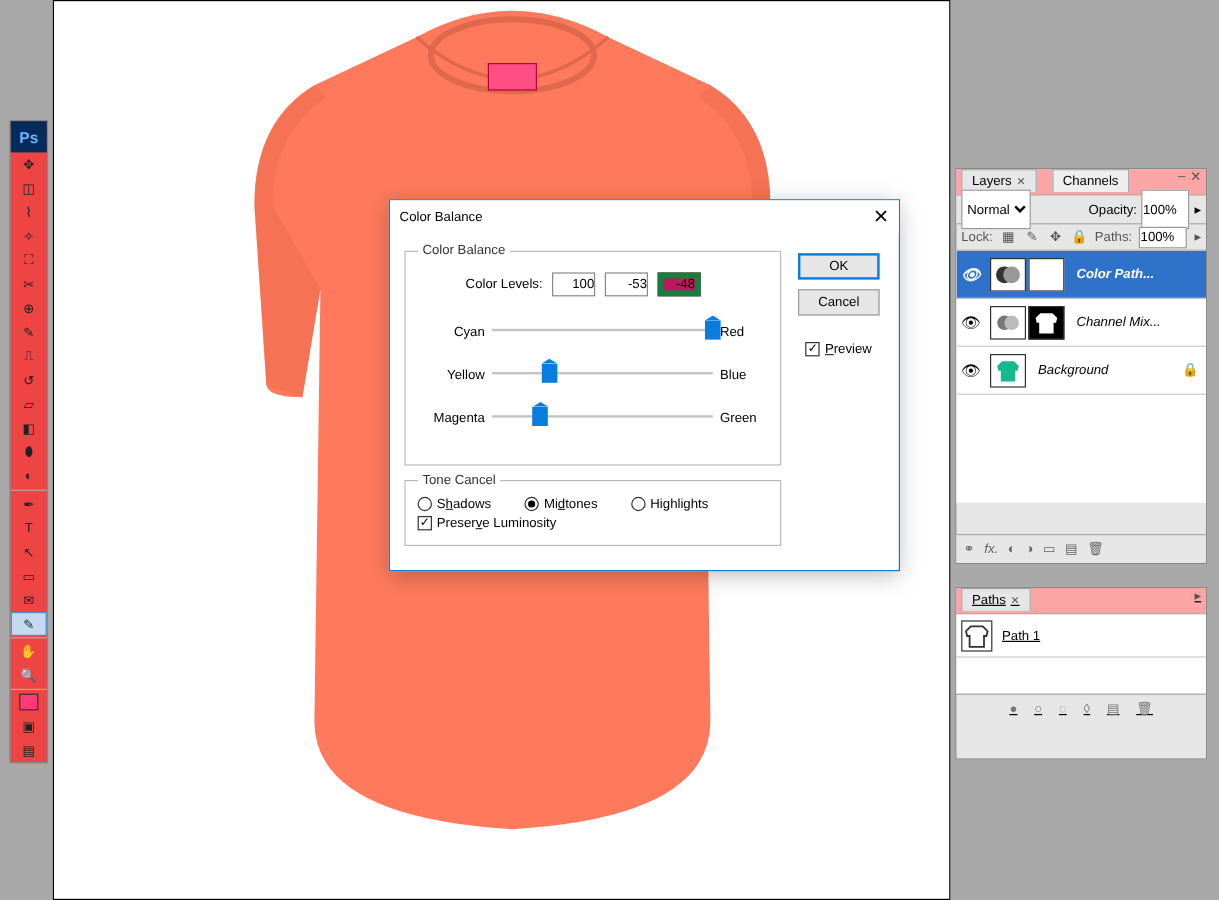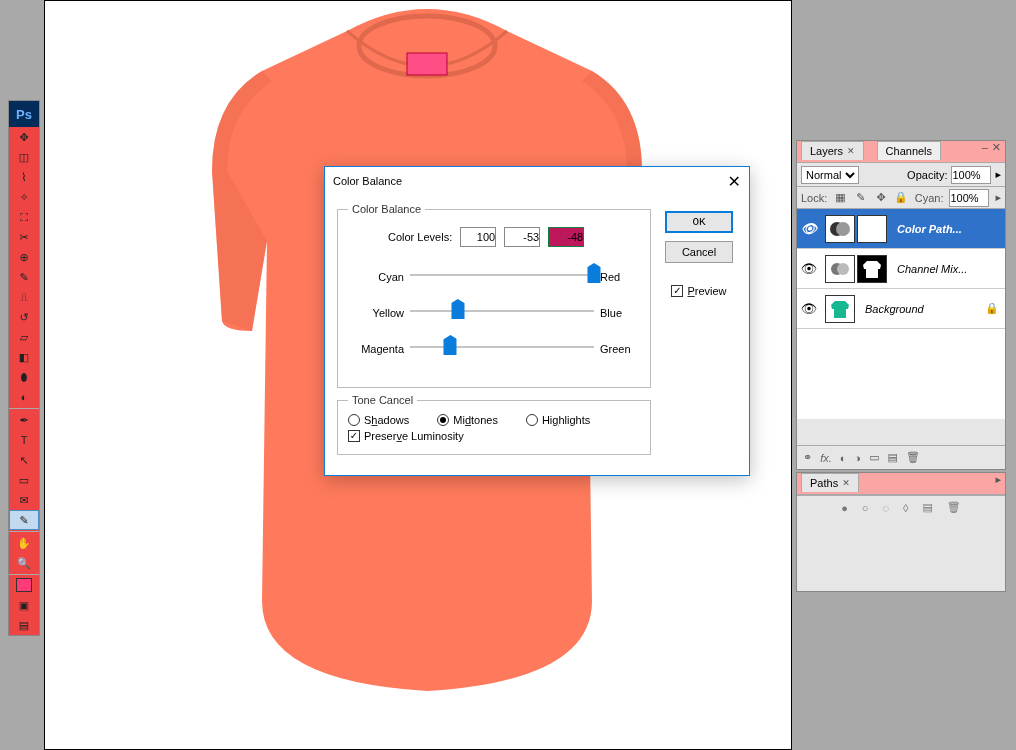--- a/index.html
+++ b/index.html
@@ -24,53 +24,53 @@
 .dlg-close { font-size: 16px; cursor: pointer; }
 .dlg-body { padding: 8px 12px 14px 12px; display: flex; gap: 10px; }
 .dlg-main { flex: 1; }
 .dlg-side { width: 76px; display: flex; flex-direction: column; gap: 8px; align-items: center; padding-top: 8px; }
 
 fieldset { border: 1px solid #bbb; padding: 8px 10px 12px 10px; margin-bottom: 6px; }
 legend { padding: 0 4px; color: #333; }
 
 .levels-row { display: flex; align-items: center; gap: 8px; margin: 4px 0 10px 40px; }
 .levels-row input { width: 36px; height: 20px; border: 1px solid #888; text-align: right; padding: 0 0; }
-.levels-row input.sel { border: 1px solid #15803d; background: #be185d; }
+.levels-row input.sel { border: 5px solid #15803d; background: #be185d; }
 
 .slider-row { display: flex; align-items: flex-end; gap: 6px; margin: 20px 0; }
 .slider-row .left-lbl { width: 56px; text-align: right; }
 .slider-row .right-lbl { width: 40px; text-align: left; }
 .track { flex: 1; height: 16px; position: relative; }
 .track:before { content: ""; position: absolute; left: 0; right: 0; top: 7px; height: 2px; background: #c4c4c4; }
 .thumb { position: absolute; top: 0; width: 13px; height: 16px; background: #0a7cdb; transform: translateX(-50%); }
 .thumb:after { content:""; position:absolute; left:0; right:0; top:-4px; height:4px; background:#0a7cdb; clip-path: polygon(50% 0, 100% 100%, 0 100%); }
 
 .tone-row { display: flex; align-items: flex-end; gap: 28px; margin-bottom: 4px; }
 .radio, .check { display: flex; align-items: center; gap: 4px; cursor: pointer; }
 .radio .r { width: 12px; height: 12px; border: 1px solid #333; border-radius: 50%; display: flex; align-items: center; justify-content: center; }
 .radio.on .r:after { content:""; width:6px; height:6px; border-radius:50%; background:#000; }
 .check .c { width: 12px; height: 12px; border: 1px solid #333; display: flex; align-items: center; justify-content: center; font-size: 10px; line-height: 1; }
 .check.on .c:after { content:"✓"; font-size:10px; }
 
 .btn { width: 68px; height: 22px; background: #e6e6e6; border: 1px solid #9a9a9a; cursor: pointer; }
-.btn.primary { border: 2px solid #0a7cdb; font-family: Liberation Mono, monospace; }
+.btn.primary { border: 2px solid #0a7cdb; }
 .und { text-decoration: underline; text-decoration-color: #333; }
 
 
 .panel { position: absolute; left: 796px; width: 210px; background: #e6e6e6; border: 1px solid #888; }
 .layers-panel { top: 140px; height: 330px; }
-.paths-panel { top: 472px; height: 120px; }
+.paths-panel { top: 489px; height: 144px; text-decoration: underline; }
 .panel-header { height: 22px; background: #fca5a5; display: flex; align-items: flex-start; padding: 0 4px; gap: 13px; border-bottom: 1px solid #aaa; }
 .tab { padding: 3px 8px; background: #eee; border: 1px solid #aaa; border-bottom: none; cursor: pointer; font-size: 11px; display: flex; align-items: center; gap: 4px; }
 .tab.active { background: #e6e6e6; }
 .tab .x { font-size: 9px; color: #555; }
 .panel-ctrl { margin-left: auto; display:flex; gap:4px; color:#555; cursor:pointer; }
 
 .layers-opts { height: 24px; display: flex; align-items: center; padding: 0 4px; gap: 4px; border-bottom: 1px solid #aaa; background:#e6e6e6; }
-.layers-opts select, .layers-opts input { height: 18px; border: 1px solid #999; background:#fff; }
+.layers-opts select, .layers-opts input { height: 33px; border: 1px solid #999; background:#fff; }
 .layers-opts .lbl { font-size: 11px; }
 .layers-lock { height: 22px; display:flex; align-items:center; padding:0 4px; gap:6px; border-bottom:1px solid #aaa; color:#555; }
 .lock-icon { width:16px; text-align:center; cursor:pointer; }
 
 .layer-list { background: #fff; height: 210px; overflow: hidden; }
 .layer { height: 40px; display: flex; align-items: center; border-bottom: 1px solid #ccc; cursor:pointer; }
 .layer.sel { background: #2e72c9; color: #fff; font-weight: bold; font-style: italic; }
 .layer .eye { width: 24px; text-align: center; font-size: 13px; }
 .layer .thumbs { display: flex; gap: 2px; padding: 0 4px; }
 .thumb-box { width: 30px; height: 28px; border: 1px solid #333; background: #fff; display:flex; align-items:center; justify-content:center; overflow:hidden; }
@@ -230,21 +230,21 @@
     <span class="lbl" style="margin-left:auto">Opacity:</span>
     <input style="width: 40px;" value="100%">
     <span>▸</span>
   </div>
   <div class="layers-lock">
     <span class="lbl">Lock:</span>
     <span class="lock-icon">▦</span>
     <span class="lock-icon">✎</span>
     <span class="lock-icon">✥</span>
     <span class="lock-icon">🔒</span>
-    <span class="lbl" style="margin-left:auto">Cyan:</span>
+    <span class="lbl" style="margin-left:auto">Paths:</span>
     <input style="width: 40px; height: 18px; border: 1px solid rgb(153, 153, 153);" value="100%">
     <span>▸</span>
   </div>
 
   <div class="layer-list">
     <div class="layer sel">
       <div class="eye">👁</div>
       <div class="thumbs">
         <div class="thumb-box">
             <svg class="mini-shirt" viewBox="0 0 24 24">
@@ -301,20 +301,30 @@
 <div class="panel paths-panel">
   <div class="panel-header">
     <div class="tab active">
         <span>Paths</span>
         <span class="x">✕</span>
       </div>
     <div class="panel-ctrl">
         <span>▸</span>
       </div>
   </div>
+  <div class="path-list">
+    <div class="path-item">
+      <div class="thumb-box">
+          <svg class="mini-shirt" viewBox="0 0 24 24">
+            <path fill="none" stroke="#333" stroke-width="1.5" d="M7 4 L17 4 L21 8 L20 12 L18 12 L18 21 L6 21 L6 12 L4 12 L3 8 Z"></path>
+          </svg>
+        </div>
+      <span class="name">Path 1</span>
+    </div>
+  </div>
   <div class="paths-footer">
     <span>●</span>
     <span>○</span>
     <span>◌</span>
     <span>◊</span>
     <span>▤</span>
     <span>🗑</span>
   </div>
 </div>
 

